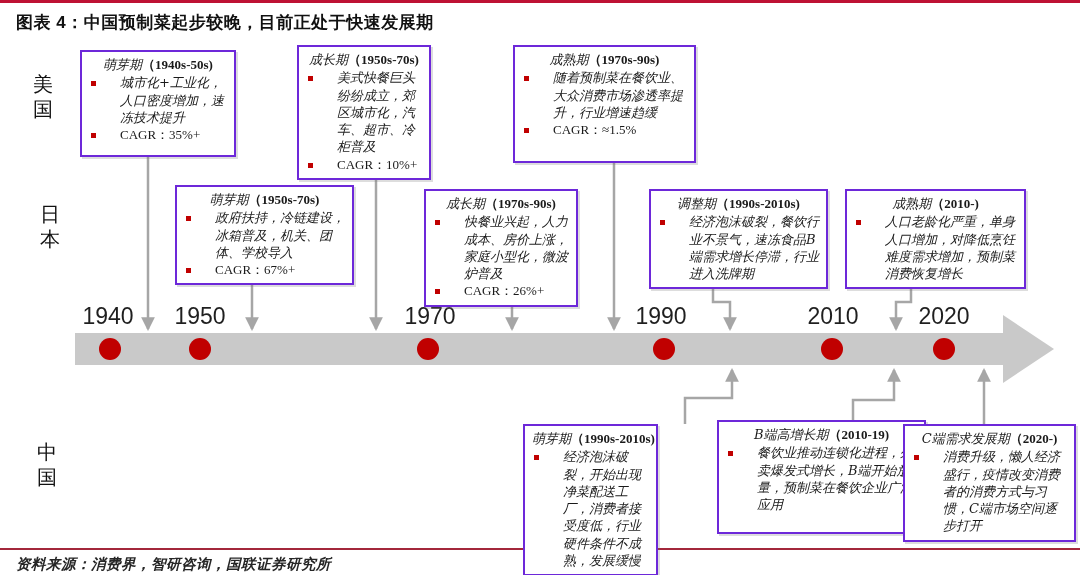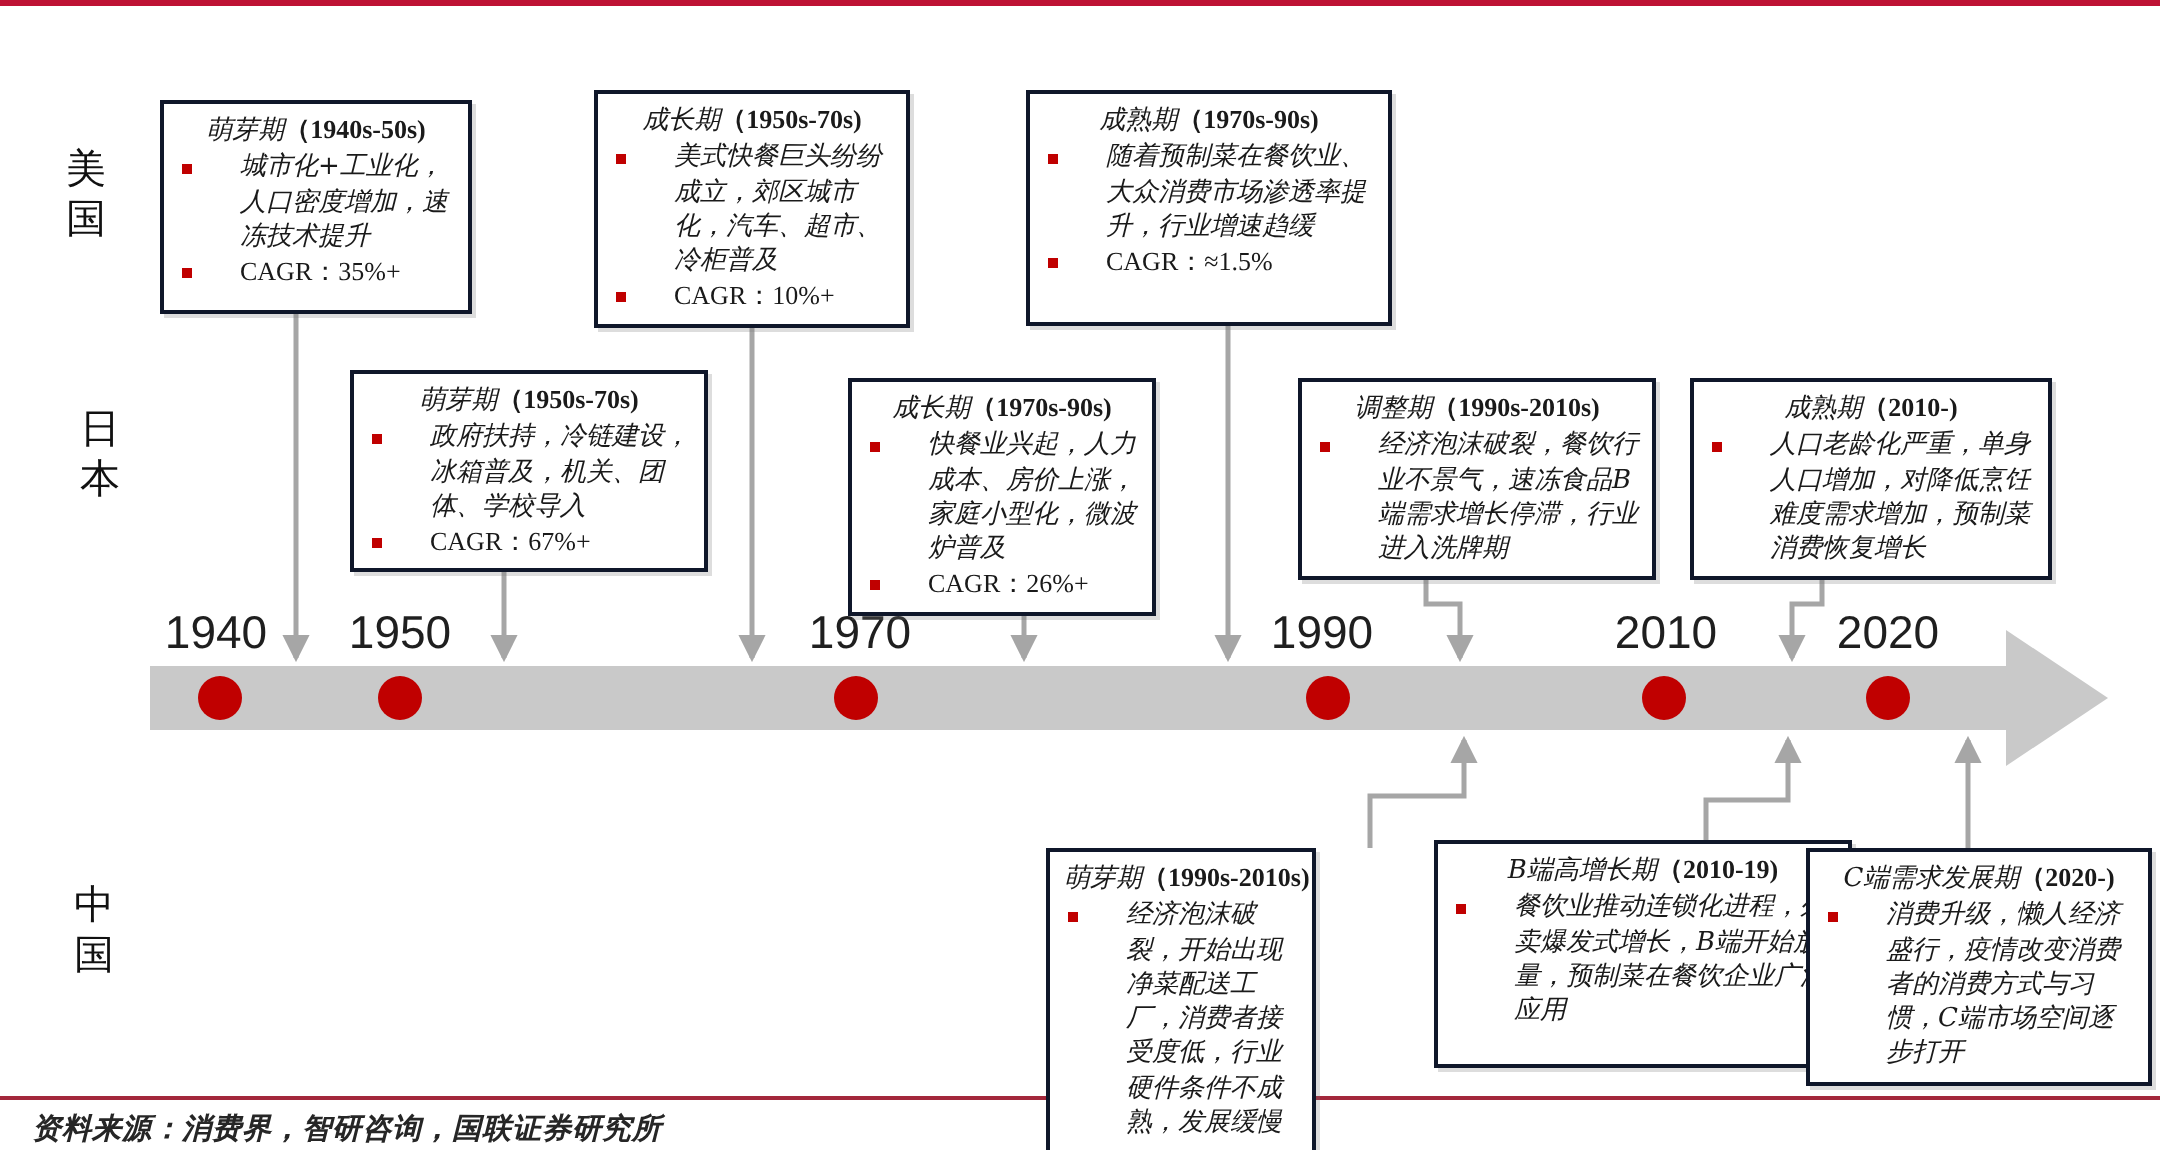--- a/index.html
+++ b/index.html
@@ -15,21 +15,21 @@
   .region-label{
     position:absolute;width:1.1em;font-size:20px;line-height:1.25;color:#111;
     font-family:"DejaVu Serif",serif;text-align:center;word-break:break-all;
   }
   .layer{position:absolute;left:0;top:0;z-index:1;}
   .year{
     position:absolute;top:303px;transform:translateX(-50%);font-size:23px;color:#1f1f1f;
     font-family:"Liberation Sans",sans-serif;z-index:2;
   }
   .callout{
-    position:absolute;background:#fff;border:2px solid #0f172a;box-sizing:border-box;
+    position:absolute;background:#fff;border:2px solid #6d28d9;box-sizing:border-box;
     box-shadow:2px 2px 0 rgba(120,120,120,.25);padding:4px 7px 5px 7px;z-index:2;
     font-size:13px;line-height:1.33;color:#1a1a1a;
     font-family:"DejaVu Serif",serif;font-style:italic;
   }
   .callout-title{text-align:center;white-space:nowrap;margin-bottom:1px;}
   .callout-title .p{font-weight:bold;font-style:normal;font-family:"Liberation Serif",serif;}
   .bullet{display:flex;gap:24px;padding-left:2px;}
   .sq{flex:0 0 auto;width:5px;height:5px;background:#C00000;margin-top:7px;}
   .btext{flex:1;}
   .cagr .btext{font-style:normal;font-family:"Liberation Serif",serif;}
@@ -38,20 +38,21 @@
     position:absolute;left:16px;top:555px;font-size:14.5px;color:#262626;font-weight:bold;
     font-family:"DejaVu Serif",serif;font-style:italic;letter-spacing:.5px;
   }
 </style>
 </head>
 <body>
 
 <div class="canvas">
 
   <div class="top-rule"></div>
+  <div class="fig-title">图表 4：中国预制菜起步较晚，目前正处于快速发展期</div>
 
   <div class="region-label" style="left:32px;top:72px">美国</div>
   <div class="region-label" style="left:39px;top:202px">日本</div>
   <div class="region-label" style="left:36px;top:440px">中国</div>
 
   <svg class="layer" width="1080" height="575" viewBox="0 0 1080 575">
     <defs>
       <marker id="arr" viewBox="0 0 10 10" refX="8.5" refY="5" markerWidth="5.5" markerHeight="5.5" orient="auto">
         <path d="M0,0 L10,5 L0,10 z" fill="#A6A6A6"></path>
       </marker>
@@ -92,21 +93,21 @@
     <div class="bullet">
         <span class="sq"></span>
         <span class="btext">城市化+工业化，人口密度增加，速冻技术提升</span>
       </div>
     <div class="bullet cagr">
         <span class="sq"></span>
         <span class="btext">CAGR：35%+</span>
       </div>
   </div>
 
-  <div class="callout" style="left:297px;top:45px;width:158px;min-height:118px">
+  <div class="callout" style="left:297px;top:45px;width:134px;min-height:118px">
     <div class="callout-title"><span>成长期</span><span class="p">（1950s-70s)</span></div>
     <div class="bullet">
         <span class="sq"></span>
         <span class="btext">美式快餐巨头纷纷成立，郊区城市化，汽车、超市、冷柜普及</span>
       </div>
     <div class="bullet cagr">
         <span class="sq"></span>
         <span class="btext">CAGR：10%+</span>
       </div>
   </div>

